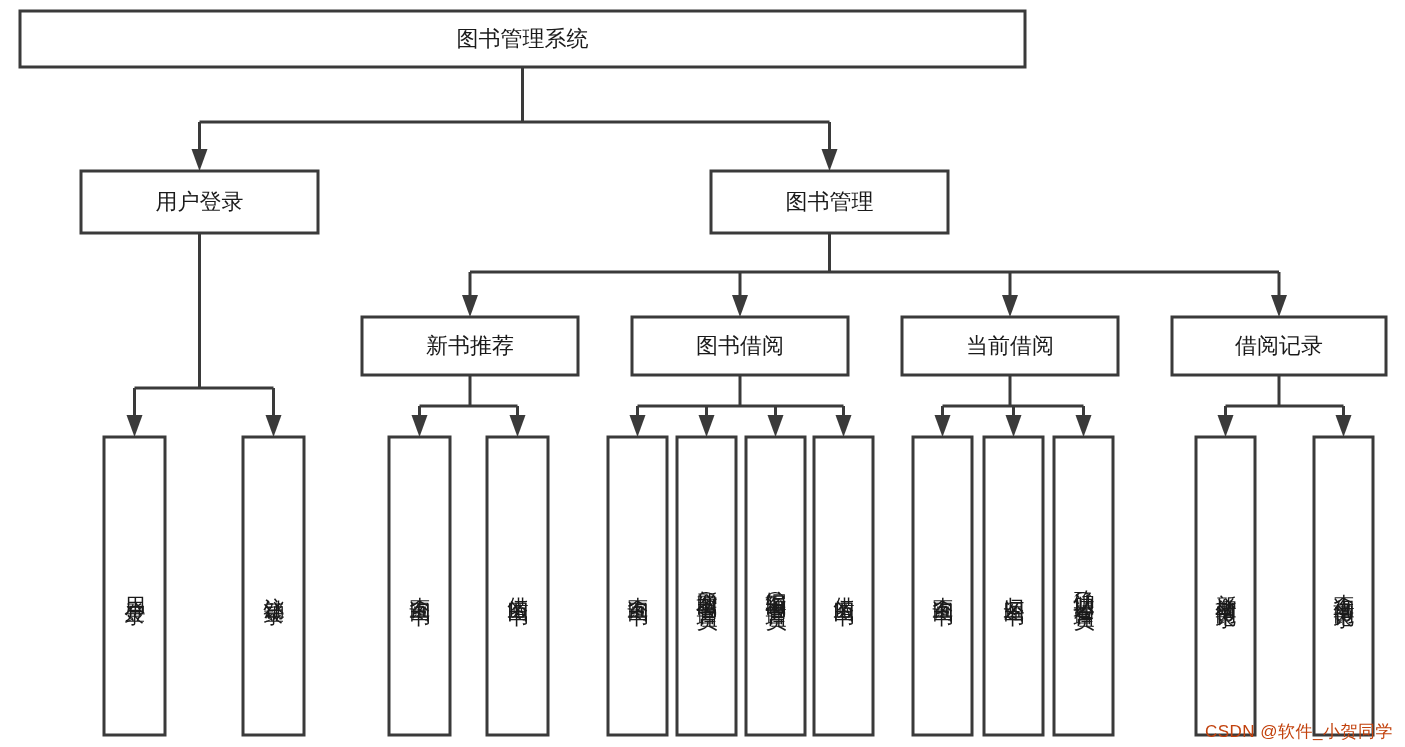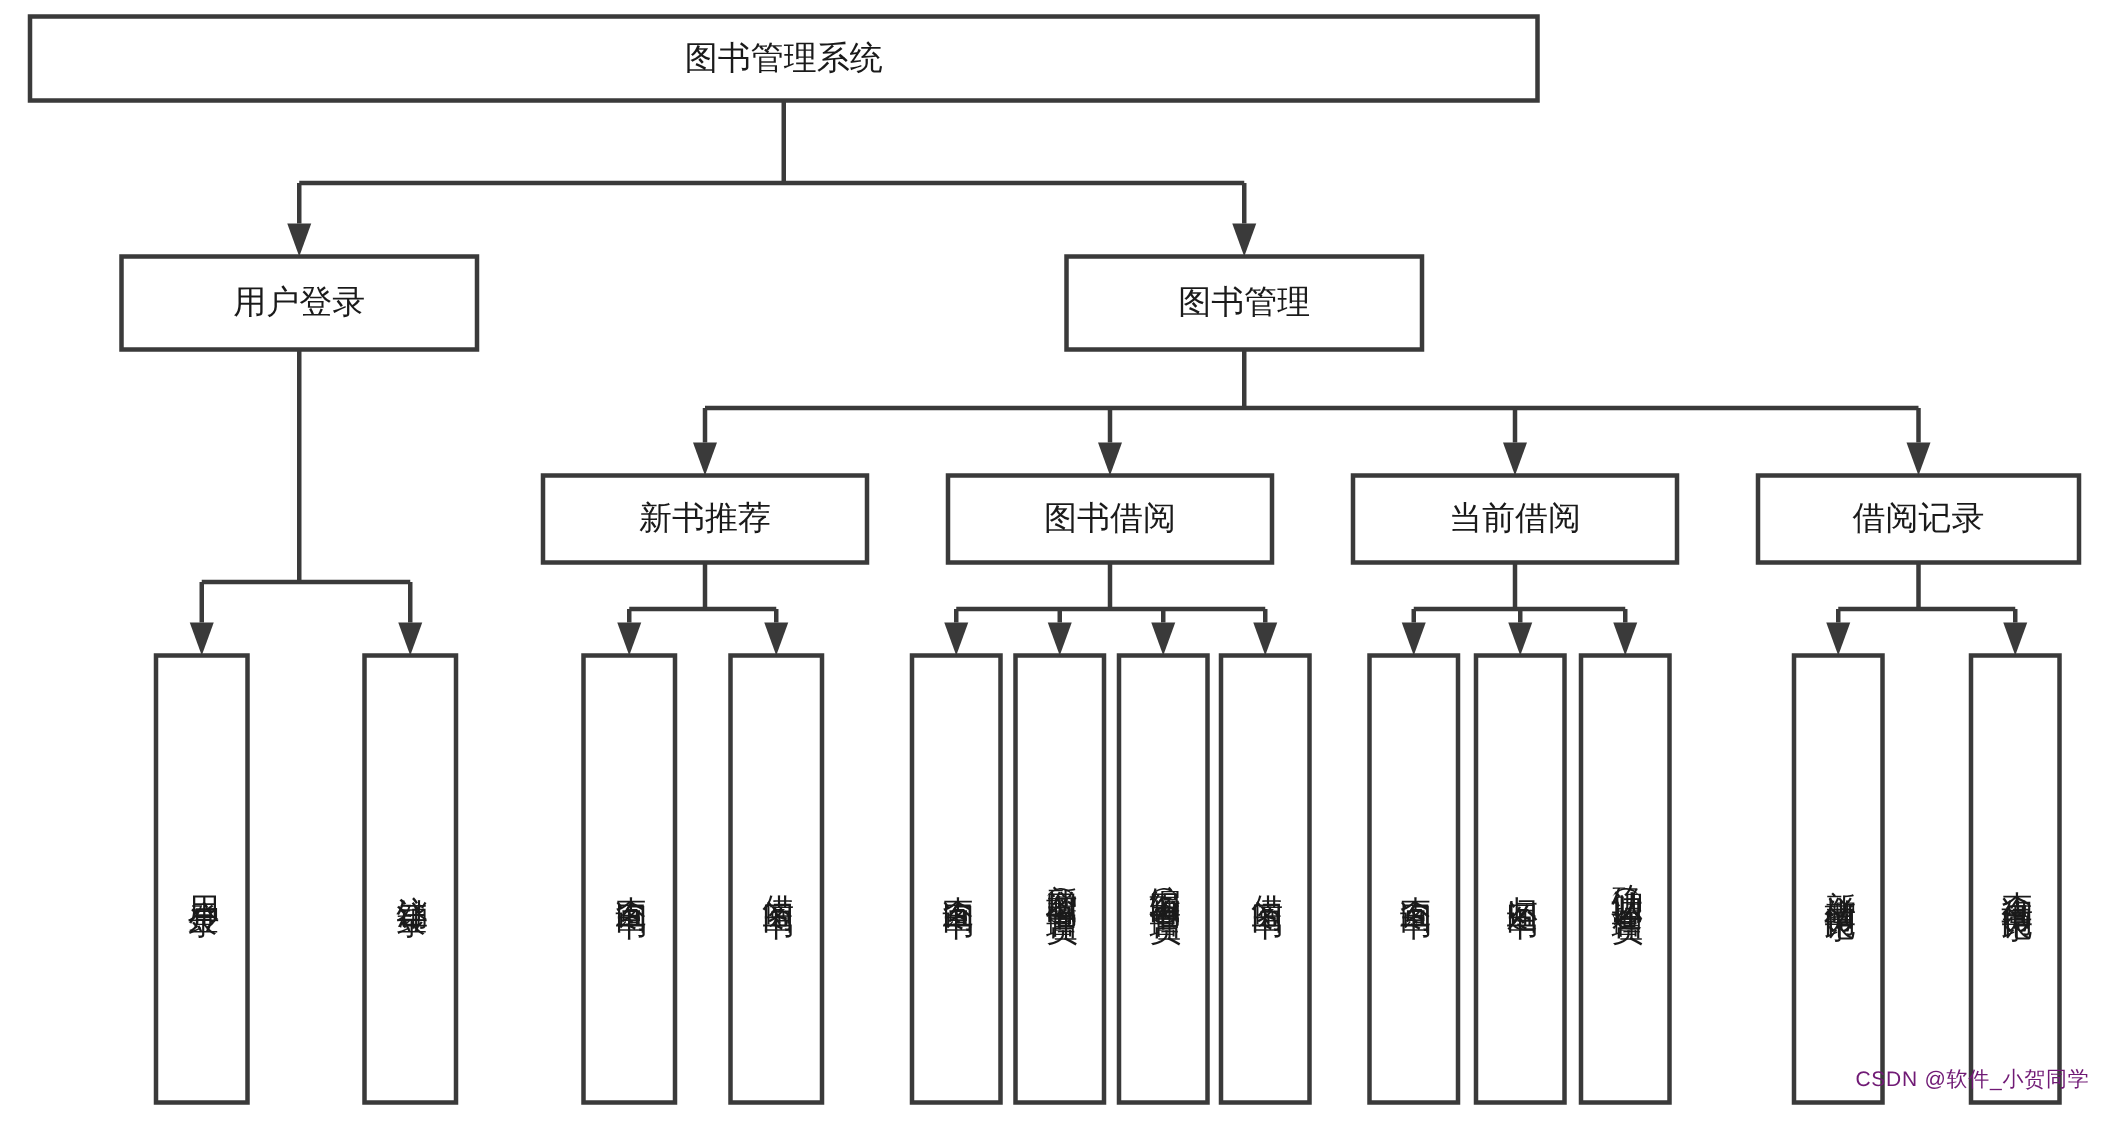--- a/index.html
+++ b/index.html
@@ -57,24 +57,24 @@
     letter-spacing: 3px;
     display: flex;
     align-items: center;
     justify-content: center;
     white-space: nowrap;
     pointer-events: none;
   }
   .watermark {
     position: absolute;
     right: 12px;
-    bottom: 18px;
-    font-family: "Liberation Sans", "DejaVu Sans", sans-serif;
-    font-size: 14px;
-    color: #701a75;
+    bottom: 4px;
+    font-family: "Liberation Sans", "DejaVu Sans", sans-serif;
+    font-size: 17px;
+    color: #c2410c;
     letter-spacing: 0.5px;
     white-space: nowrap;
   }
 </style>
 </head>
 <body>
 
 <div id="diagram-root">
   <svg class="diagram" id="diagram-svg" viewBox="0 0 1405 747">
       <g>

